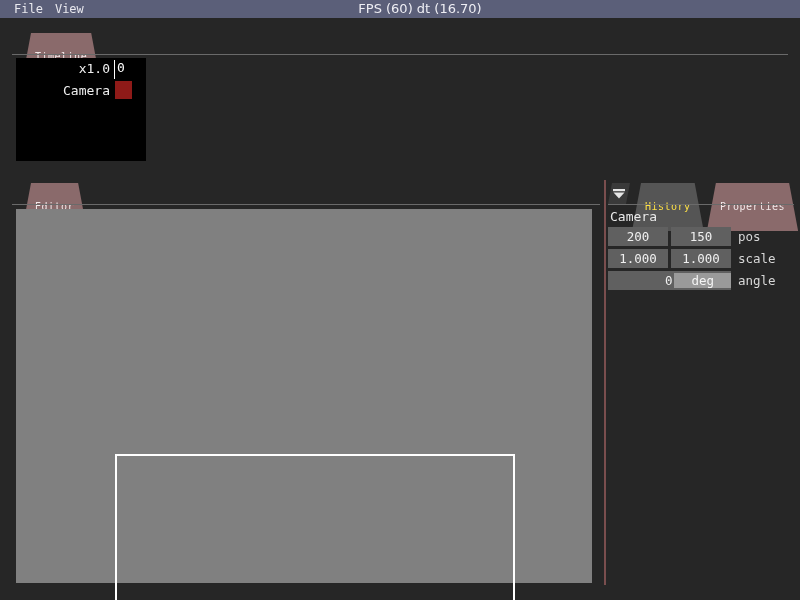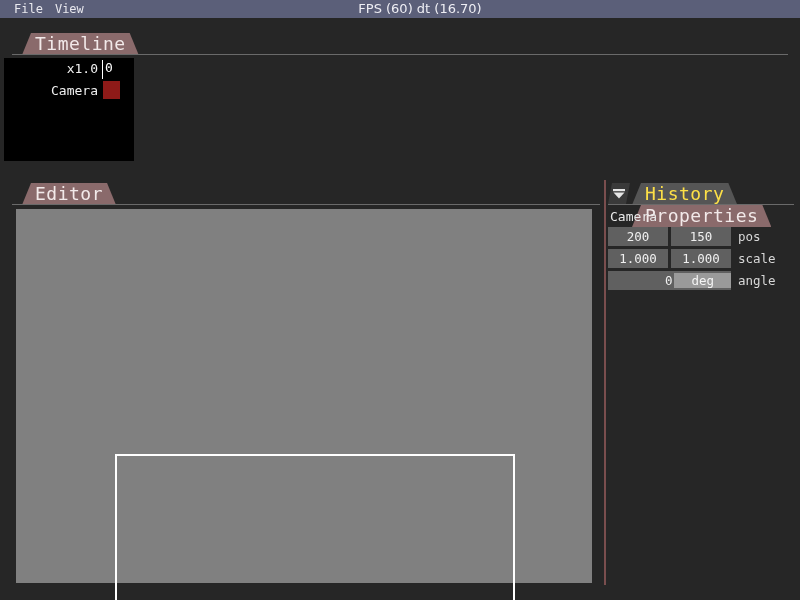--- a/index.html
+++ b/index.html
@@ -30,33 +30,33 @@
     position:absolute;left:0;top:0;width:800px;height:18px;
     line-height:18px;text-align:center;color:#eeeef4;
     font-family:"DejaVu Sans","Liberation Sans",sans-serif;
     font-size:13px;pointer-events:none;margin-left:20px;
   }
 
   
   .tabstrip{position:absolute;height:22px;}
   .tab{
     position:relative;display:inline-block;height:22px;
-    line-height:21px;padding:0 13px;
-    font-size:18px;letter-spacing:.5px;
+    line-height:21px;padding:13px 13px;
+    font-size:10px;letter-spacing:.5px;
     color:#ece4e4;vertical-align:top;
     margin-right:-4px;
     clip-path:polygon(9px 0, calc(100% - 9px) 0, 100% 100%, 0 100%);
   }
   .tab.active{background:#8a6a6b;color:#f2e9e9;}
   .tab.inactive{background:#555555;color:#fde047;}
   .tab-underline{position:absolute;height:1px;background:#6a6a6a;}
 
   
   .timeline-panel{
-    position:absolute;left:4px;top:58px;width:130px;height:103px;
+    position:absolute;left:16px;top:58px;width:130px;height:103px;
     background:#000000;
   }
   .tl-row{position:absolute;left:0;width:130px;height:22px;}
   .tl-label{
     position:absolute;right:0;top:0;height:22px;line-height:22px;
     padding-right:4px;color:#f0f0f0;font-size:13px;
     font-family:"DejaVu Sans Mono","Liberation Mono",monospace;
     white-space:nowrap;text-align:right;
   }
   .tl-playhead{

